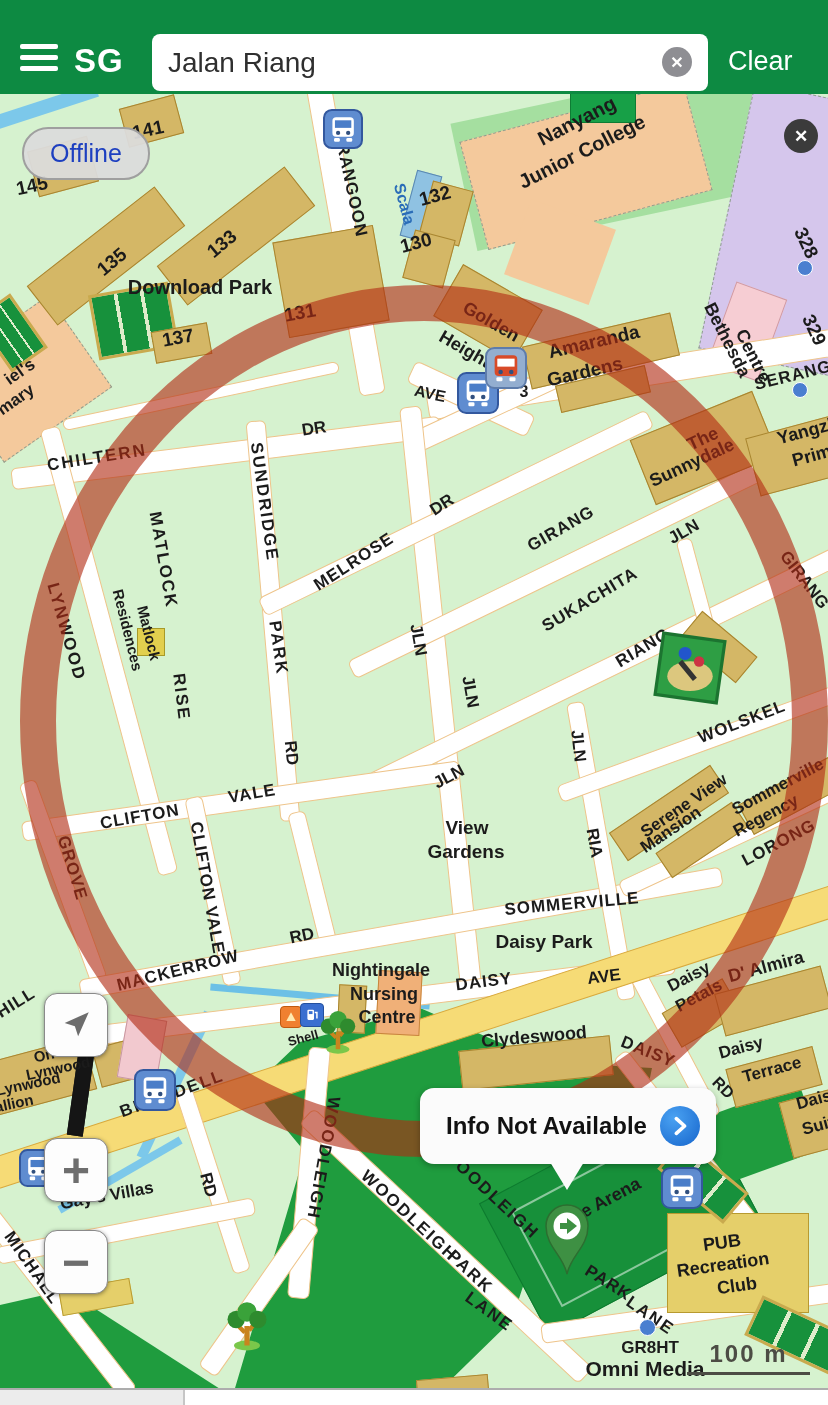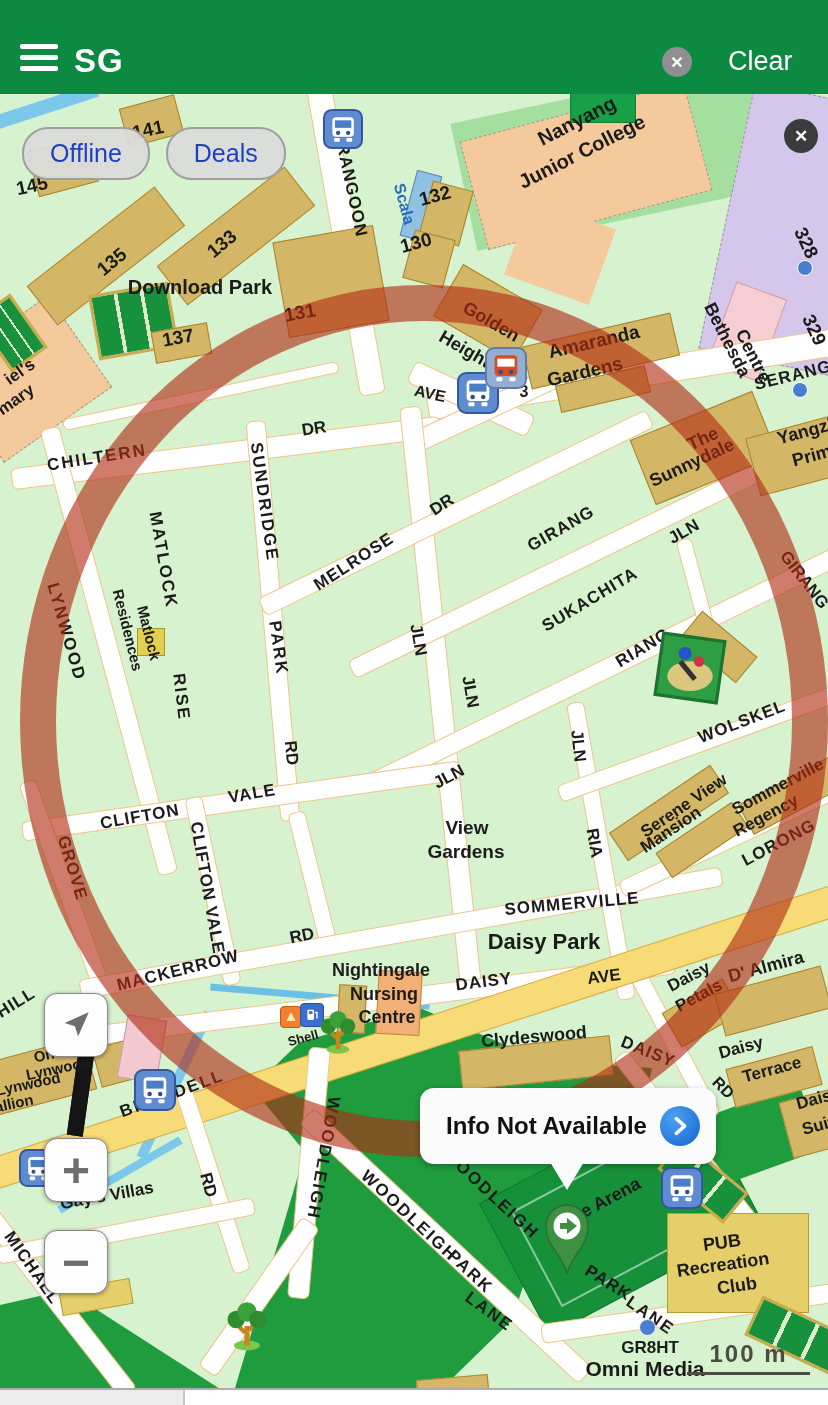--- a/index.html
+++ b/index.html
@@ -216,21 +216,21 @@
       <span class="mlabel" style="left: 252px; top: 794px; font-size: 17px; transform: translate(-50%, -50%) rotate(-10deg); letter-spacing: 1px;">VALE</span>
       <span class="mlabel" style="left: 140px; top: 817px; font-size: 17px; transform: translate(-50%, -50%) rotate(-10deg); letter-spacing: 1px;">CLIFTON</span>
       <span class="mlabel" style="left: 207px; top: 888px; font-size: 17px; transform: translate(-50%, -50%) rotate(80deg); letter-spacing: 1px;">CLIFTON VALE</span>
       <span class="mlabel" style="left: 72px; top: 868px; font-size: 17px; transform: translate(-50%, -50%) rotate(73deg); letter-spacing: 1px;">GROVE</span>
       <span class="mlabel" style="left: 449px; top: 777px; font-size: 17px; transform: translate(-50%, -50%) rotate(-28deg);">JLN</span>
       <span class="mlabel" style="left: 467px; top: 828px; font-size: 19px; transform: translate(-50%, -50%) rotate(0deg);">View</span>
       <span class="mlabel" style="left: 466px; top: 852px; font-size: 19px; transform: translate(-50%, -50%) rotate(0deg);">Gardens</span>
       <span class="mlabel" style="left: 178px; top: 971px; font-size: 17px; transform: translate(-50%, -50%) rotate(-14deg); letter-spacing: 1px;">MACKERROW</span>
       <span class="mlabel" style="left: 302px; top: 936px; font-size: 17px; transform: translate(-50%, -50%) rotate(-12deg);">RD</span>
       <span class="mlabel" style="left: 572px; top: 904px; font-size: 17px; transform: translate(-50%, -50%) rotate(-5deg); letter-spacing: 1px;">SOMMERVILLE</span>
-      <span class="mlabel" style="left: 544px; top: 942px; font-size: 22px; transform: translate(-50%, -50%) rotate(0deg);">Daisy Park</span>
+      <span class="mlabel" style="left: 544px; top: 942px; font-size: 19px; transform: translate(-50%, -50%) rotate(0deg);">Daisy Park</span>
       <span class="mlabel" style="left: 484px; top: 982px; font-size: 17px; transform: translate(-50%, -50%) rotate(-7deg); letter-spacing: 1px;">DAISY</span>
       <span class="mlabel" style="left: 604px; top: 977px; font-size: 17px; transform: translate(-50%, -50%) rotate(-7deg);">AVE</span>
       <span class="mlabel" style="left: 381px; top: 970px; font-size: 18px; transform: translate(-50%, -50%) rotate(0deg);">Nightingale</span>
       <span class="mlabel" style="left: 384px; top: 994px; font-size: 18px; transform: translate(-50%, -50%) rotate(0deg);">Nursing</span>
       <span class="mlabel" style="left: 387px; top: 1017px; font-size: 18px; transform: translate(-50%, -50%) rotate(0deg);">Centre</span>
       <span class="mlabel" style="left: 303px; top: 1038px; font-size: 13px; transform: translate(-50%, -50%) rotate(-15deg);">Shell</span>
       <span class="mlabel" style="left: 534px; top: 1037px; font-size: 18px; transform: translate(-50%, -50%) rotate(-5deg);">Clydeswood</span>
       <span class="mlabel" style="left: 648px; top: 1052px; font-size: 17px; transform: translate(-50%, -50%) rotate(22deg); letter-spacing: 1px;">DAISY</span>
       <span class="mlabel" style="left: 689px; top: 977px; font-size: 17px; transform: translate(-50%, -50%) rotate(-28deg);">Daisy</span>
       <span class="mlabel" style="left: 699px; top: 996px; font-size: 17px; transform: translate(-50%, -50%) rotate(-28deg);">Petals</span>
@@ -365,27 +365,27 @@
         </svg></div>
     </div>
 
   <div id="header">
     <div id="menu-btn">
         <i></i>
         <i></i>
         <i></i>
       </div>
     <div id="logo">SG</div>
+    <input id="search-box" value="Jalan Riang" style="">
     <div id="search-clear-x">✕</div>
     <div id="clear-btn">Clear</div>
   </div>
 
   <div id="chips">
     <div class="chip">Offline</div>
-    <div class="chip">Deals</div>
   </div>
 
   <div id="offline-close">✕</div>
 
   <div id="callout">
     <span id="callout-text">Info Not Available</span>
     <div id="callout-btn">
       <svg width="22" height="22" viewBox="0 0 24 24">
           <polyline points="8,4 17,12 8,20" fill="none" stroke="#fff" stroke-width="4" stroke-linecap="round" stroke-linejoin="round"></polyline>
         </svg>

